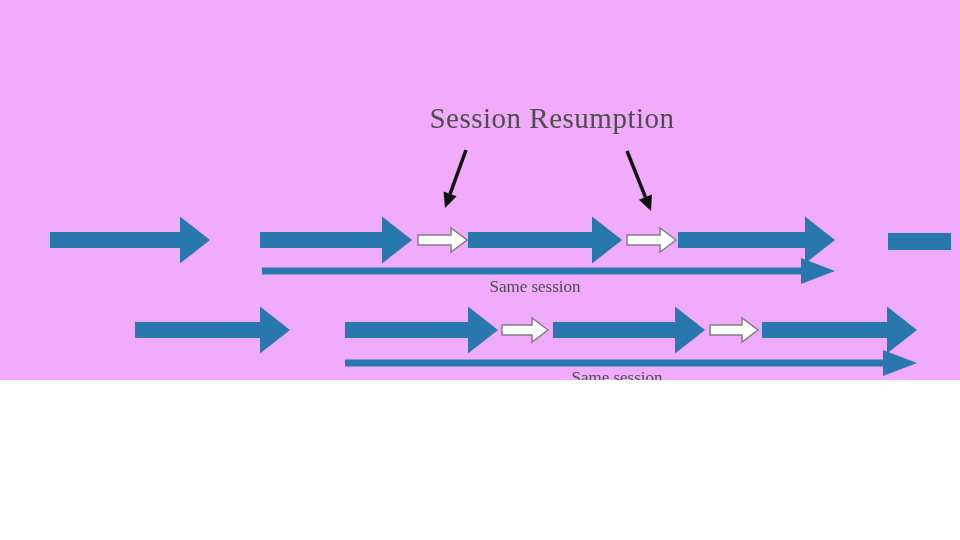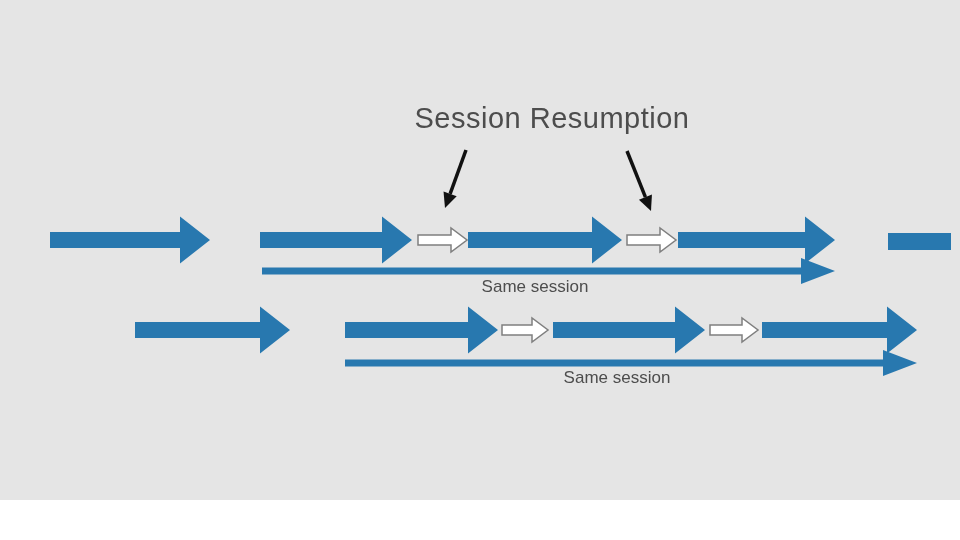--- a/index.html
+++ b/index.html
@@ -1,22 +1,22 @@
 <!DOCTYPE html>
 <html><head>
 <meta charset="utf-8">
 <style>
   html, body { margin: 0; padding: 0; background: #ffffff; }
   .slide {
     position: relative;
     width: 960px;
-    height: 500px;
-    background: #e5e5e5;
+    height: 380px;
+    background: #f0abfc;
     overflow: hidden;
-    font-family: Liberation Sans, sans-serif;
+    font-family: Liberation Serif, serif;
   }
   .slide svg {
     position: absolute;
     left: 0; top: 0;
   }
   .title {
     position: absolute;
     transform: translateX(-50%);
     white-space: nowrap;
     font-weight: 400;

